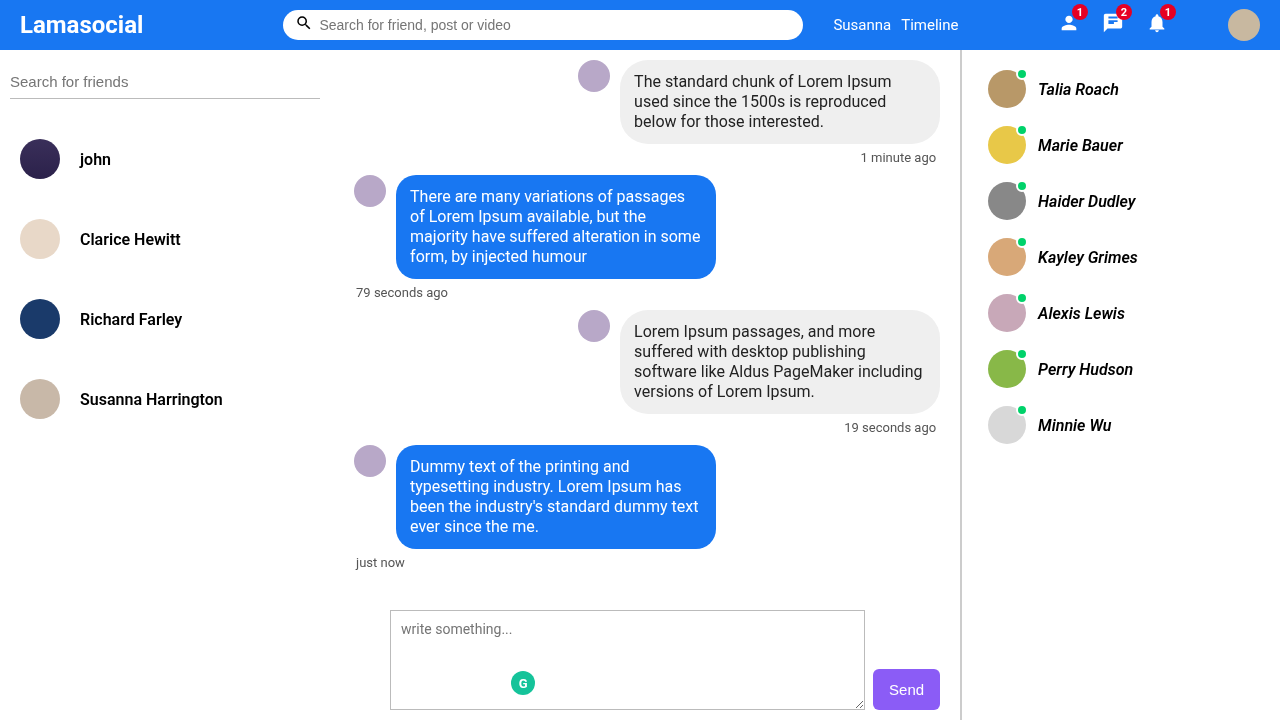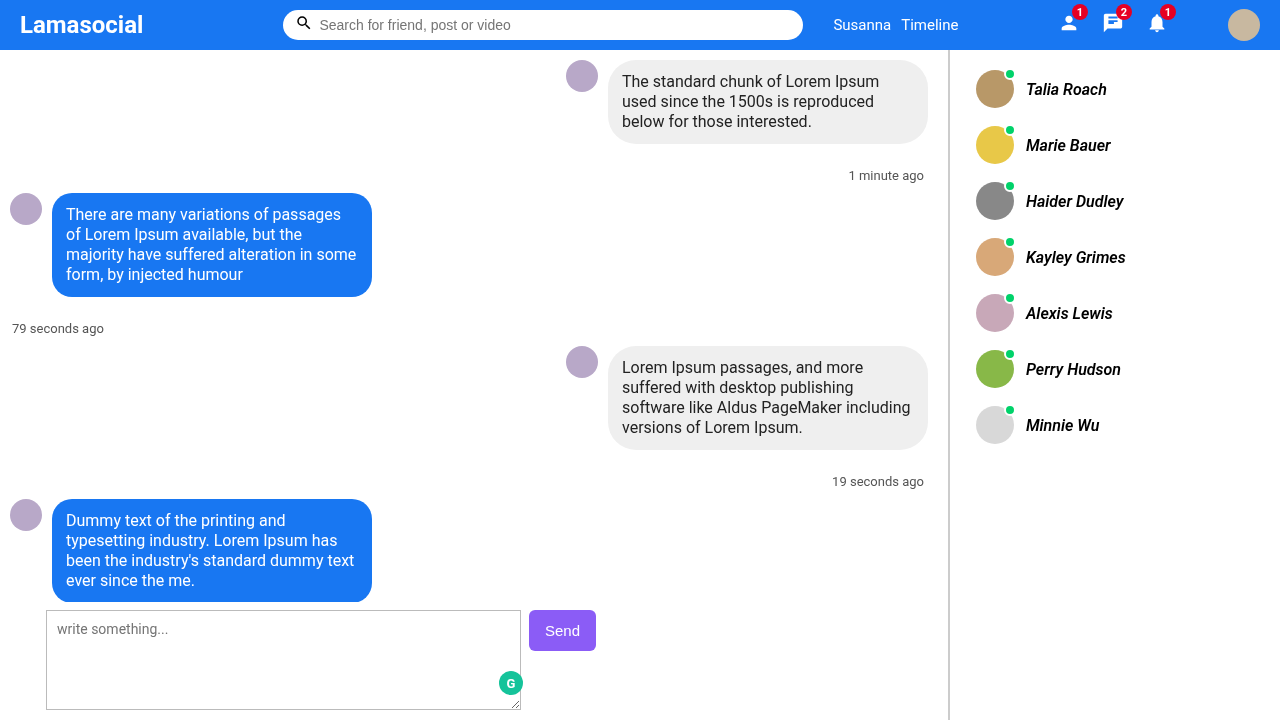--- a/index.html
+++ b/index.html
@@ -28,25 +28,25 @@
 .col-mid { flex: 1; display:flex; flex-direction:column; padding: 10px 20px 10px 10px; border-right: 2px solid #ccc; position:relative; }
 .messages { flex:1; overflow:hidden; }
 .msg-row { display:flex; flex-direction:column; margin-bottom: 10px; }
 .msg-row.right { align-items:flex-end; }
 .msg-row.left { align-items:flex-start; }
 .msg-line { display:flex; align-items:flex-start; gap:10px; }
 .msg-avatar { width:32px; height:32px; border-radius:50%; background:#bba; flex-shrink:0; }
 .bubble { max-width: 320px; padding:12px 14px; border-radius:20px; font-size:16px; line-height:1.25; }
 .bubble.gray { background:#efefef; color:#222;border-radius:28px; }
 .bubble.blue { background:#1877f2; color:#fff; }
-.time { font-size:13px; color:#555; margin-top:24px; }
+.time { font-size:13px; color:#555; margin-top:6px; }
 .msg-row.right .time { padding-right: 4px; }
 .msg-row.left .time { padding-left: 2px; }
 
-.compose { display:flex; align-items:flex-start; gap:8px; margin-top:8px;margin-left:36px; }
+.compose { display:flex; align-items:flex-end; gap:8px; margin-top:8px;margin-left:36px; }
 .compose textarea { flex: 0 0 475px; height: 100px; padding:10px; border:1px solid #bbb; font-size:14px; font-family:inherit; outline:none; resize:both; }
 .send-btn { background:#8b5cf6; color:#fff; border:none; padding:12px 16px; font-size:15px; border-radius:6px; cursor:pointer; }
 .grammarly { position:absolute; width:24px; height:24px; border-radius:50%; background:#15c39a; color:#fff; right:425px; bottom:25px; display:flex; align-items:center; justify-content:center; font-weight:bold; font-size:13px; pointer-events:none;}
 
 .col-right { width: 330px; padding: 20px 10px 10px 26px; }
 .online-row { display:flex; align-items:center; gap:12px; margin-bottom:18px; cursor:pointer;font-style:italic; }
 .online-avatar-wrap { position:relative; }
 .online-avatar { width:38px; height:38px; border-radius:50%; background:#bbb; }
 .online-dot { position:absolute; top:-2px; right:-2px; width:12px; height:12px; border-radius:50%; background:#00d26a; border:2px solid #fff; }
 .online-name { font-weight:600; font-size:16px; }
@@ -90,20 +90,39 @@
       <svg viewBox="0 0 24 24">
           <path d="M12 22c1.1 0 2-.9 2-2h-4c0 1.1.9 2 2 2zm6-6v-5c0-3.07-1.63-5.64-4.5-6.32V4c0-.83-.67-1.5-1.5-1.5S10.5 3.17 10.5 4v.68C7.64 5.36 6 7.92 6 11v5l-2 2v1h16v-1l-2-2z"></path>
         </svg>
       <span class="badge">1</span>
     </div>
     <div class="avatar-nav c12"></div>
   </div>
 </div>
 
 <div class="body">
+  <div class="col-left">
+    <input class="friend-search" placeholder="Search for friends" style="">
+    <div class="friend-row">
+        <div class="friend-avatar c1"></div>
+        <div class="friend-name">john</div>
+      </div>
+    <div class="friend-row">
+        <div class="friend-avatar c2"></div>
+        <div class="friend-name">Clarice Hewitt</div>
+      </div>
+    <div class="friend-row">
+        <div class="friend-avatar c3"></div>
+        <div class="friend-name">Richard Farley</div>
+      </div>
+    <div class="friend-row">
+        <div class="friend-avatar c4"></div>
+        <div class="friend-name">Susanna Harrington</div>
+      </div>
+  </div>
 
   <div class="col-mid">
     <div class="messages">
       <div class="msg-row right">
         <div class="msg-line">
             <div class="msg-avatar c13"></div>
             <div class="bubble gray">The standard chunk of Lorem Ipsum used since the 1500s is reproduced below for those interested.</div>
           </div>
         <div class="time">1 minute ago</div>
       </div>

